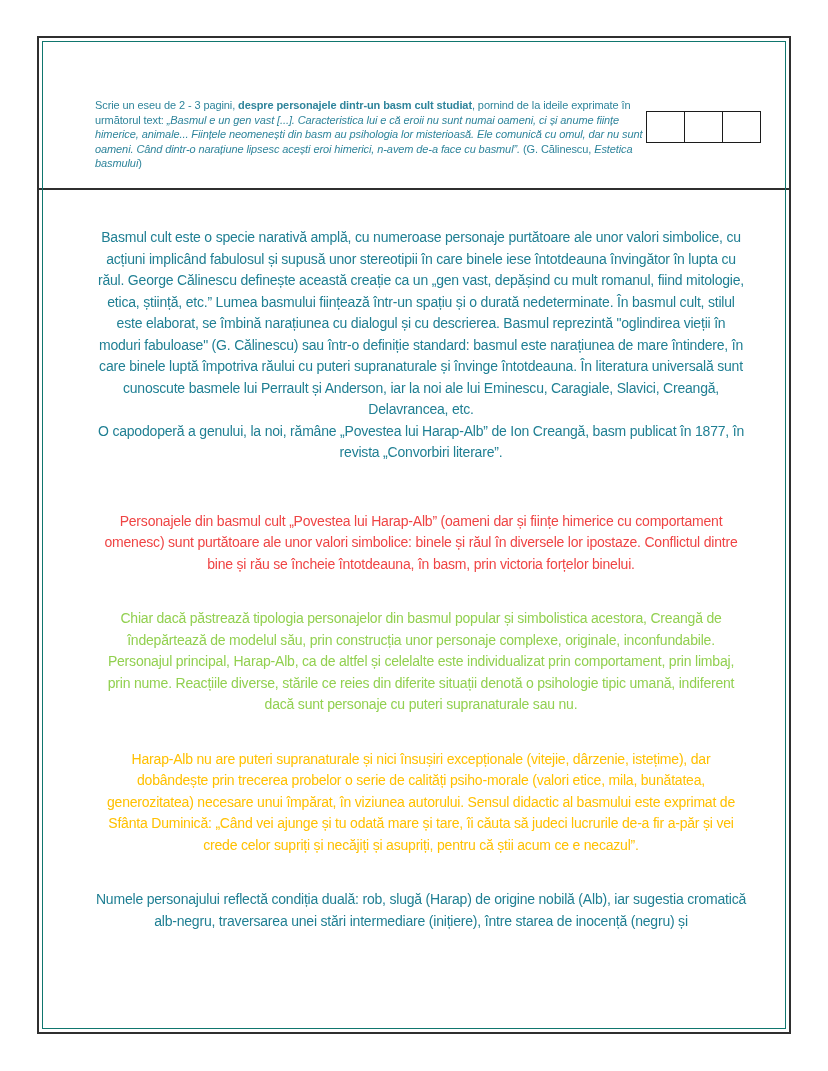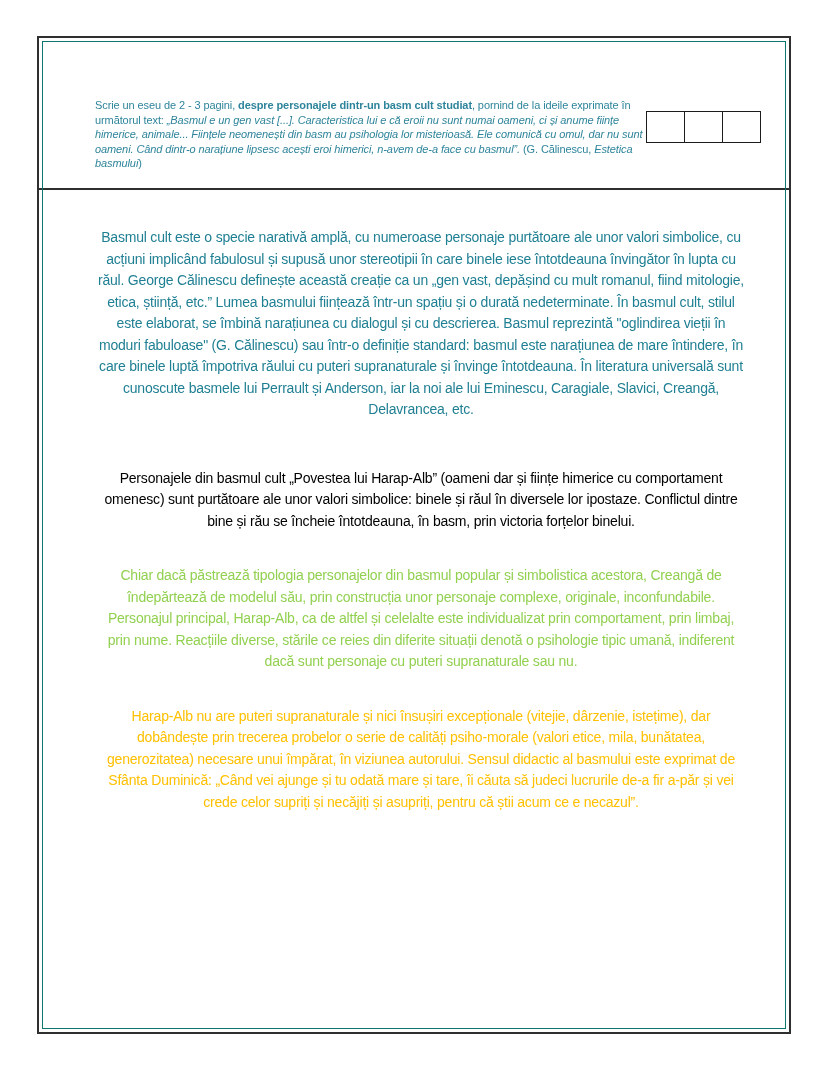--- a/index.html
+++ b/index.html
@@ -89,20 +89,22 @@
           <tr id="score-row">
               <td></td>
               <td></td>
               <td></td>
             </tr>
         </tbody>
       </table>
 
       <div class="essay">
           <div class="para gap-0" style="color: rgb(31, 127, 147);">Basmul cult este o specie narativă amplă, cu numeroase personaje purtătoare ale unor valori simbolice, cu acțiuni implicând fabulosul și supusă unor stereotipii în care binele iese întotdeauna învingător în lupta cu răul. George Călinescu definește această creație ca un „gen vast, depășind cu mult romanul, fiind mitologie, etica, știință, etc.” Lumea basmului ființează într-un spațiu și o durată nedeterminate. În basmul cult, stilul este elaborat, se îmbină narațiunea cu dialogul și cu descrierea. Basmul reprezintă "oglindirea vieții în moduri fabuloase" (G. Călinescu) sau într-o definiție standard: basmul este narațiunea de mare întindere, în care binele luptă împotriva răului cu puteri supranaturale și învinge întotdeauna. În literatura universală sunt cunoscute basmele lui Perrault și Anderson, iar la noi ale lui Eminescu, Caragiale, Slavici, Creangă, Delavrancea, etc.</div>
-          <div class="para gap-2" style="color: #000000;">Personajele din basmul cult „Povestea lui Harap-Alb” (oameni dar și ființe himerice cu comportament omenesc) sunt purtătoare ale unor valori simbolice: binele și răul în diversele lor ipostaze. Conflictul dintre bine și rău se încheie întotdeauna, în basm, prin victoria forțelor binelui.</div>
+          <div class="para gap-0" style="color: rgb(31, 127, 147);">O capodoperă a genului, la noi, rămâne „Povestea lui Harap-Alb” de Ion Creangă, basm publicat în 1877, în revista „Convorbiri literare”.</div>
+          <div class="para gap-2" style="color: #ef4444;">Personajele din basmul cult „Povestea lui Harap-Alb” (oameni dar și ființe himerice cu comportament omenesc) sunt purtătoare ale unor valori simbolice: binele și răul în diversele lor ipostaze. Conflictul dintre bine și rău se încheie întotdeauna, în basm, prin victoria forțelor binelui.</div>
           <div class="para gap-1" style="color: rgb(146, 208, 80);">Chiar dacă păstrează tipologia personajelor din basmul popular și simbolistica acestora, Creangă de îndepărtează de modelul său, prin construcția unor personaje complexe, originale, inconfundabile. Personajul principal, Harap-Alb, ca de altfel și celelalte este individualizat prin comportament, prin limbaj, prin nume. Reacțiile diverse, stările ce reies din diferite situații denotă o psihologie tipic umană, indiferent dacă sunt personaje cu puteri supranaturale sau nu.</div>
           <div class="para gap-1" style="color: rgb(255, 192, 0);">Harap-Alb nu are puteri supranaturale și nici însușiri excepționale (vitejie, dârzenie, istețime), dar dobândește prin trecerea probelor o serie de calități psiho-morale (valori etice, mila, bunătatea, generozitatea) necesare unui împărat, în viziunea autorului. Sensul didactic al basmului este exprimat de Sfânta Duminică: „Când vei ajunge și tu odată mare și tare, îi căuta să judeci lucrurile de-a fir a-păr și vei crede celor supriți și necăjiți și asupriți, pentru că știi acum ce e necazul”.</div>
+          <div class="para gap-1" style="color: rgb(31, 127, 147);">Numele personajului reflectă condiția duală: rob, slugă (Harap) de origine nobilă (Alb), iar sugestia cromatică alb-negru, traversarea unei stări intermediare (inițiere), între starea de inocență (negru) și</div>
         </div>
 
     </div>
   </div>
 </div>
 
 </body></html>

